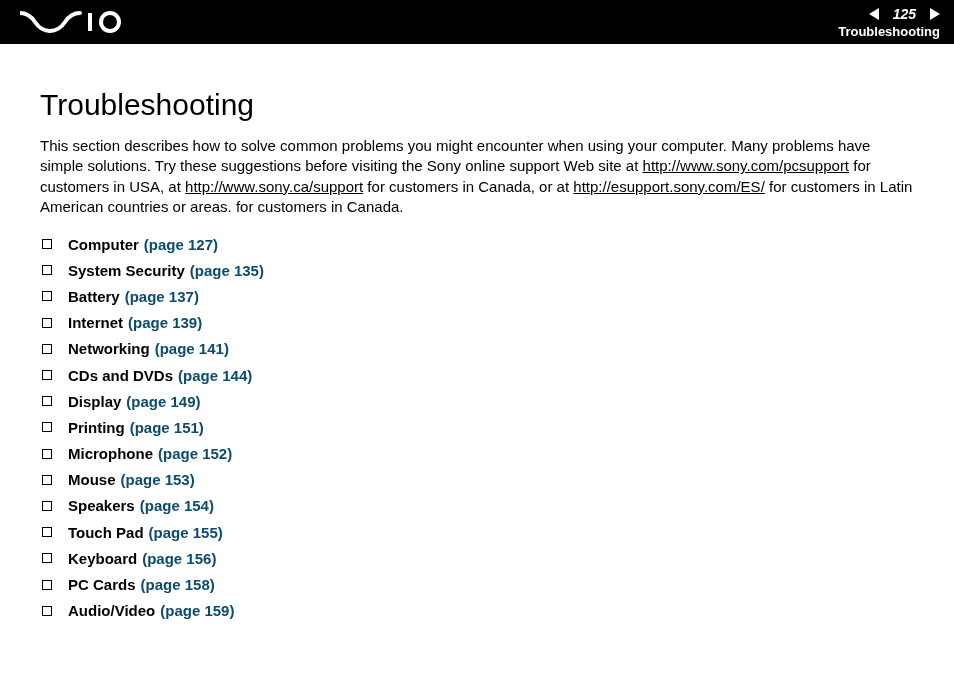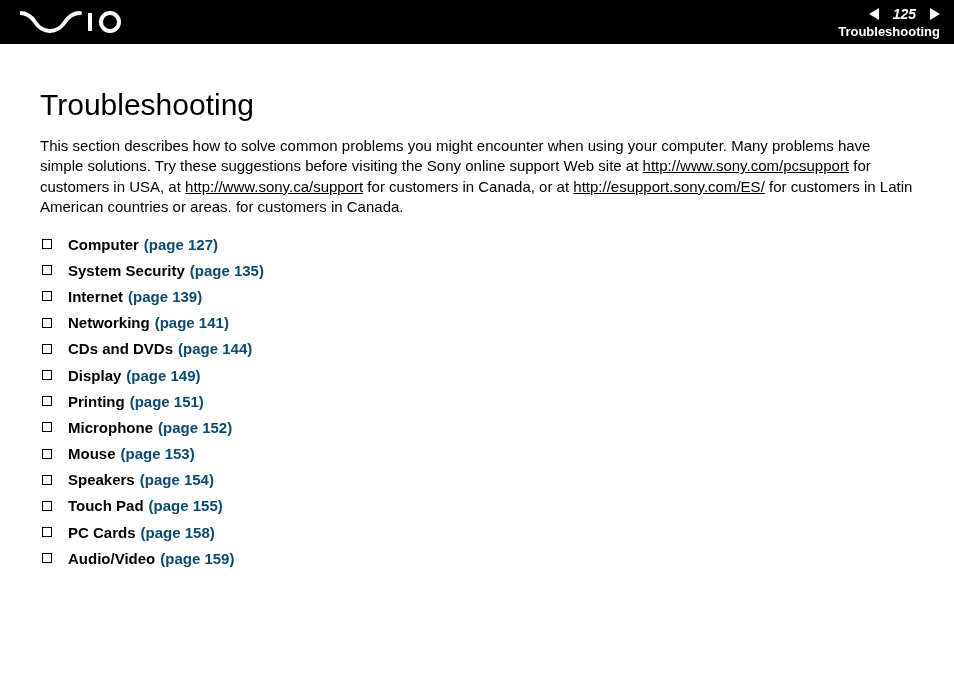--- a/index.html
+++ b/index.html
@@ -126,20 +126,25 @@
         <span>Computer</span>
         <span class="page-link">(page 127)</span>
       </li>
       <li>
         <span class="bullet"></span>
         <span>System Security</span>
         <span class="page-link">(page 135)</span>
       </li>
       <li>
         <span class="bullet"></span>
+        <span>Battery</span>
+        <span class="page-link">(page 137)</span>
+      </li>
+      <li>
+        <span class="bullet"></span>
         <span>Internet</span>
         <span class="page-link">(page 139)</span>
       </li>
       <li>
         <span class="bullet"></span>
         <span>Networking</span>
         <span class="page-link">(page 141)</span>
       </li>
       <li>
         <span class="bullet"></span>
@@ -171,20 +176,25 @@
         <span>Speakers</span>
         <span class="page-link">(page 154)</span>
       </li>
       <li>
         <span class="bullet"></span>
         <span>Touch Pad</span>
         <span class="page-link">(page 155)</span>
       </li>
       <li>
         <span class="bullet"></span>
+        <span>Keyboard</span>
+        <span class="page-link">(page 156)</span>
+      </li>
+      <li>
+        <span class="bullet"></span>
         <span>PC Cards</span>
         <span class="page-link">(page 158)</span>
       </li>
       <li>
         <span class="bullet"></span>
         <span>Audio/Video</span>
         <span class="page-link">(page 159)</span>
       </li>
     </ul>
 </div>

